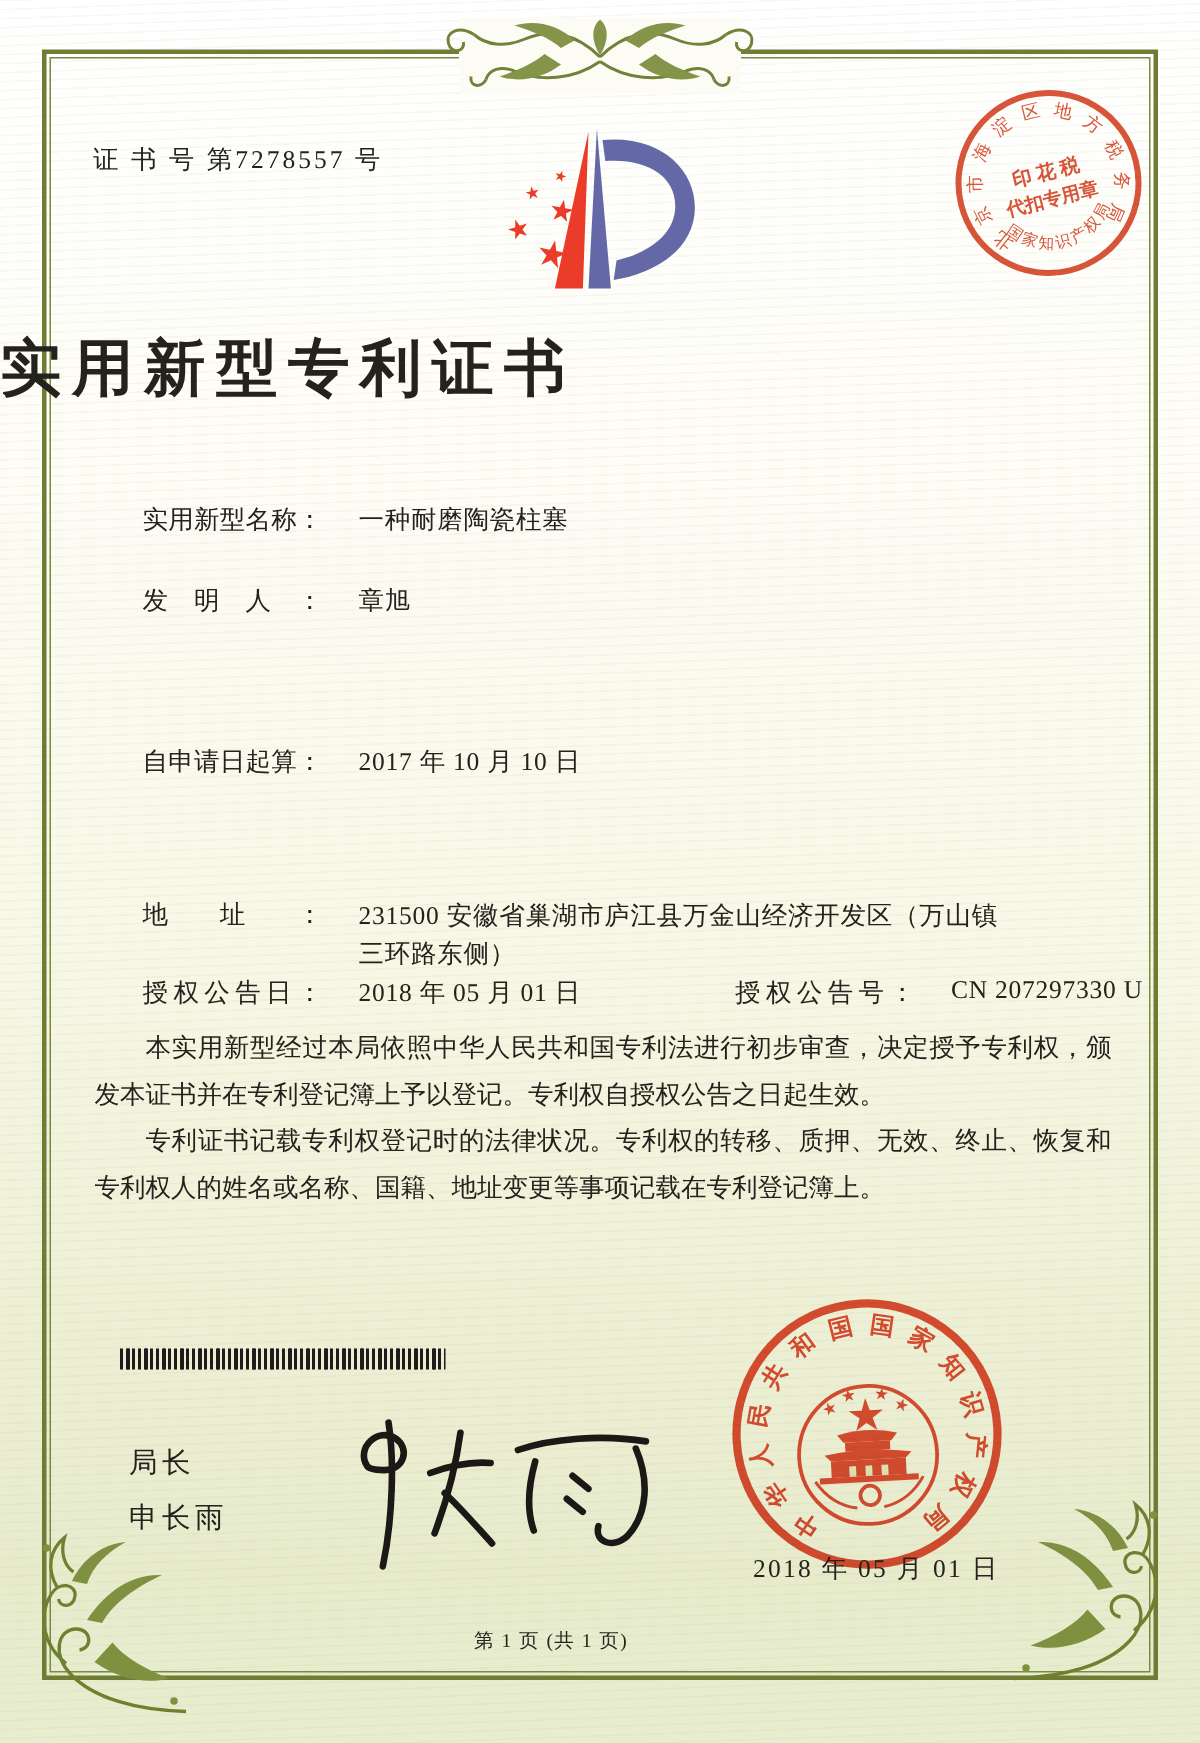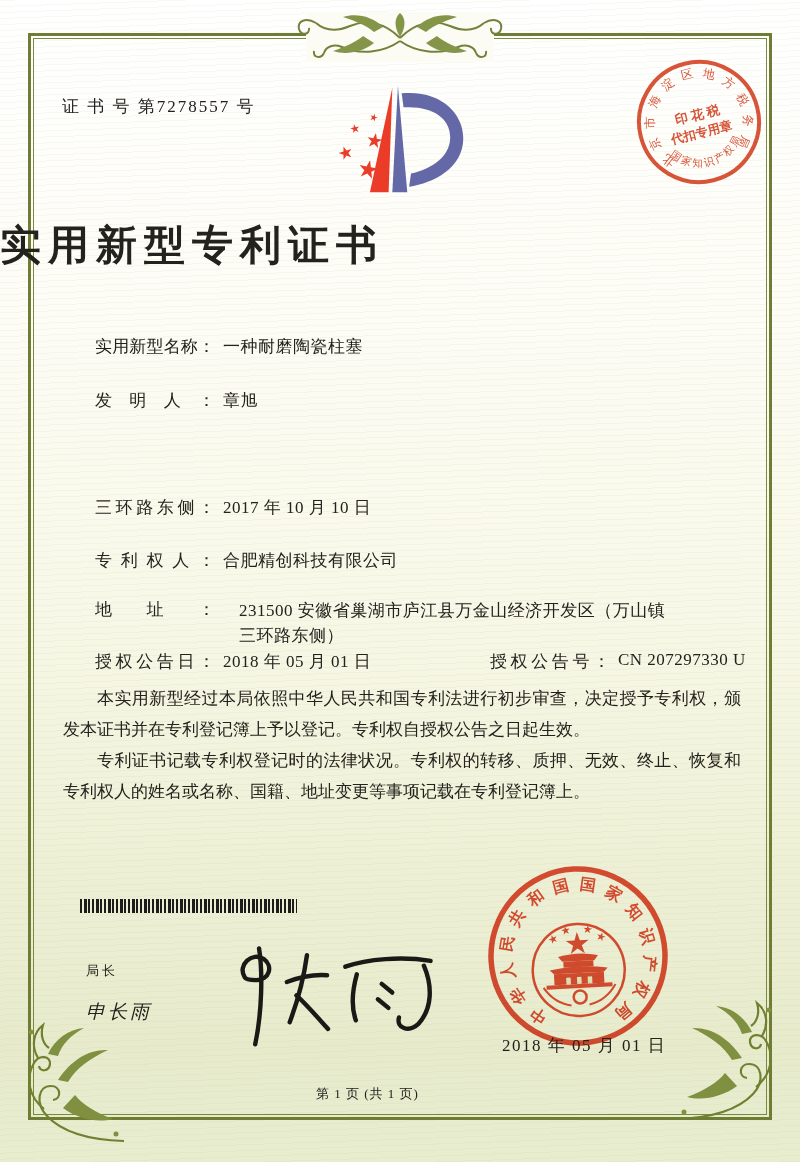--- a/index.html
+++ b/index.html
@@ -18,35 +18,35 @@
   .cert-no { position:absolute; left:62px; top:95px; font-size:17px; letter-spacing:2px; z-index:3; }
   .logo { position:absolute; left:327px; top:82px; z-index:3; }
   .stamp { position:absolute; z-index:5; mix-blend-mode:multiply; opacity:.94; }
   .tax-stamp { left:619px; top:42px; }
   .seal { left:478px; top:856px; }
   .title { position:absolute; left:0; top:218px; width:780px; text-align:left;
     font-size:41px; font-weight:bold; letter-spacing:7px; z-index:3; }
   .frow { position:absolute; left:63px; width:705px; font-size:17px; z-index:3; }
   .flabel { display:inline-block; width:120px; text-align:justify; text-align-last:justify;
     vertical-align:top;margin-left:32px; }
-  .fvalue { margin-left:8px; letter-spacing:.5px; }
+  .fvalue { margin-left:24px; letter-spacing:.5px; }
   .fvblock { display:inline-block; vertical-align:top; margin-left:24px; line-height:25px;
     letter-spacing:.5px; }
   .fvblock span { display:block; }
   .grant-right { position:absolute; left:395px; top:0; }
   .body-text { position:absolute; left:63px; top:683px; width:678px; font-size:17px;
     line-height:31px; text-align:justify; z-index:3; }
   .body-text p { text-indent:2em; }
   .barcode { position:absolute; left:80px; top:899px; width:217px; height:14px; z-index:3;
     background:
       repeating-linear-gradient(90deg,#1d1c1a 0 2px, rgba(0,0,0,0) 2px 4px),
       repeating-linear-gradient(90deg, rgba(0,0,0,0) 0 5px, #1d1c1a 5px 7px, rgba(0,0,0,0) 7px 12px);
   }
-  .director-title { position:absolute; left:86px; top:962px; font-size:13px; letter-spacing:3px; z-index:3; }
-  .director-name { position:absolute; left:86px; top:999px; font-size:19px; letter-spacing:3px; z-index:3;font-style:italic; }
+  .director-title { position:absolute; left:86px; top:962px; font-size:19px; letter-spacing:3px; z-index:3; }
+  .director-name { position:absolute; left:86px; top:999px; font-size:19px; letter-spacing:3px; z-index:3; }
   .signature { position:absolute; left:214px; top:936px; z-index:4; }
   .seal-date { position:absolute; left:502px; top:1034px; font-size:17px; letter-spacing:1.5px; z-index:6; }
   .footer { position:absolute; left:316px; top:1085px; font-size:13px; letter-spacing:1px; z-index:3; }
   svg text { font-family:"Liberation Serif","DejaVu Serif",serif; }
 </style>
 </head>
 <body>
 
 <div class="page">
 
@@ -146,24 +146,21 @@
 
   <h1 class="title">实用新型专利证书</h1>
 
   <div class="frow" style="top:335px">
     <span class="flabel">实用新型名称：</span><span class="fvalue">一种耐磨陶瓷柱塞</span>
   </div>
   <div class="frow" style="top:389px">
     <span class="flabel">发明人：</span><span class="fvalue">章旭</span>
   </div>
   <div class="frow" style="top:496px">
-    <span class="flabel">三环路东侧：</span><span class="fvalue">2017 年 10 月 10 日</span>
-  </div>
-  <div class="frow" style="top:549px">
-    <span class="flabel">专利权人：</span><span class="fvalue">合肥精创科技有限公司</span>
+    <span class="flabel">自申请日起算：</span><span class="fvalue">2017 年 10 月 10 日</span>
   </div>
   <div class="frow" style="top:598px">
     <span class="flabel">地址：</span><span class="fvblock"><span>231500 安徽省巢湖市庐江县万金山经济开发区（万山镇</span><span>三环路东侧）</span></span>
   </div>
   <div class="frow" style="top:650px">
     <span class="flabel">授权公告日：</span><span class="fvalue">2018 年 05 月 01 日</span>
     <span class="grant-right">
       <span class="flabel">授权公告号：</span><span class="fvalue">CN 207297330 U</span>
     </span>
   </div>

